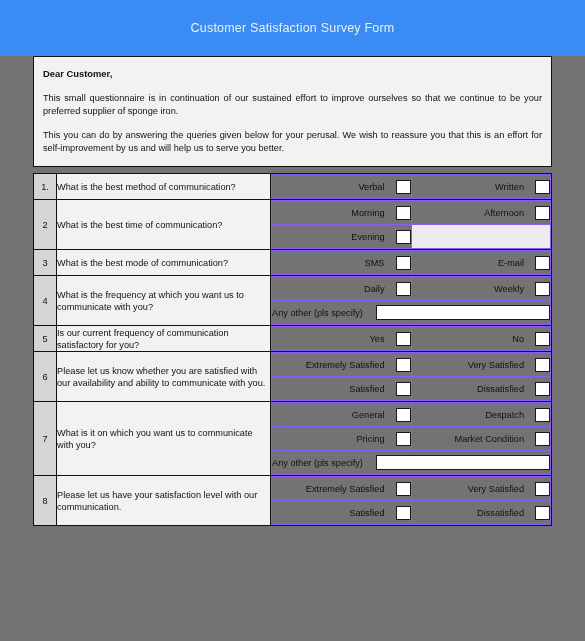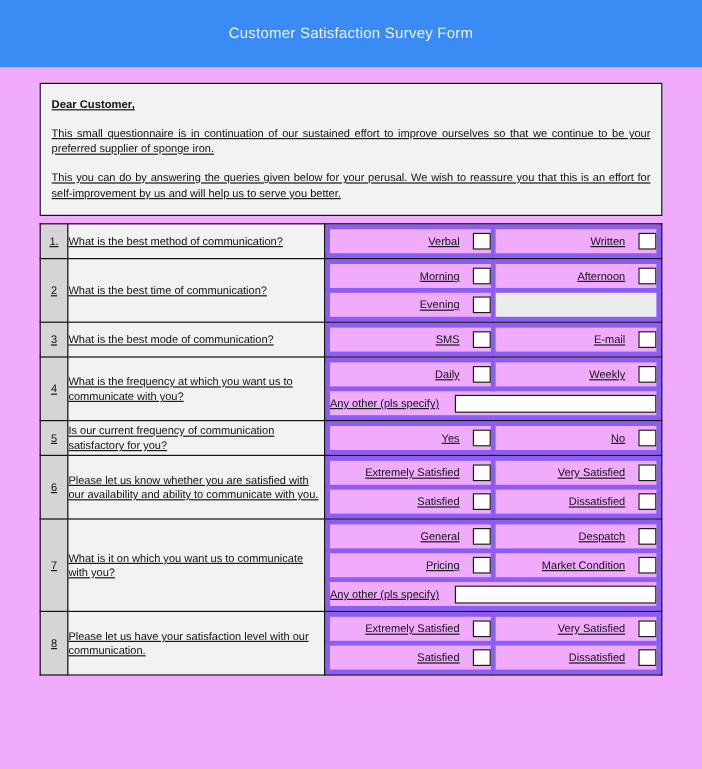--- a/index.html
+++ b/index.html
@@ -11,41 +11,40 @@
     width: 585px;
     height: 641px;
     font-family: "Liberation Sans", sans-serif;
     color: #1a1a1a;
     overflow: hidden;
   }
   .page {
     position: relative;
     width: 585px;
     height: 641px;
-    background: #f0abfc;
+    background: #737373;
     box-sizing: border-box;
   }
   
   .banner {
     height: 56px;
     background: #3b8bf5;
     display: flex;
     align-items: center;
     justify-content: center;
   }
   .banner-title {
     color: #e9f2ff;
     font-size: 12.5px;
     letter-spacing: .2px;
   }
   
   .sheet {
-    padding: 13px 33px 0 33px;
+    padding: 0 33px 0 33px;
     box-sizing: border-box;
-    text-decoration: underline;
   }
   .intro {
     border: 1px solid #111;
     background: #f2f2f2;
     padding: 10px 9px 11px 9px;
     box-sizing: border-box;
   }
   .intro p {
     margin: 0;
     font-size: 9.2px;
@@ -92,21 +91,21 @@
   td.answers {
     padding: 0;
     border: none;
   }
   table.ans {
     border-collapse: collapse;
     table-layout: fixed;
     width: 100%;
   }
   table.ans td {
-    border: 4px solid #8b5cf6;
+    border: 1px solid #8b5cf6;
     height: 24px;
     box-sizing: border-box;
   }
   td.opt {
     width: 50%;
     padding: 0 8px 0 6px;
   }
   .optline {
     display: flex;
     align-items: center;

